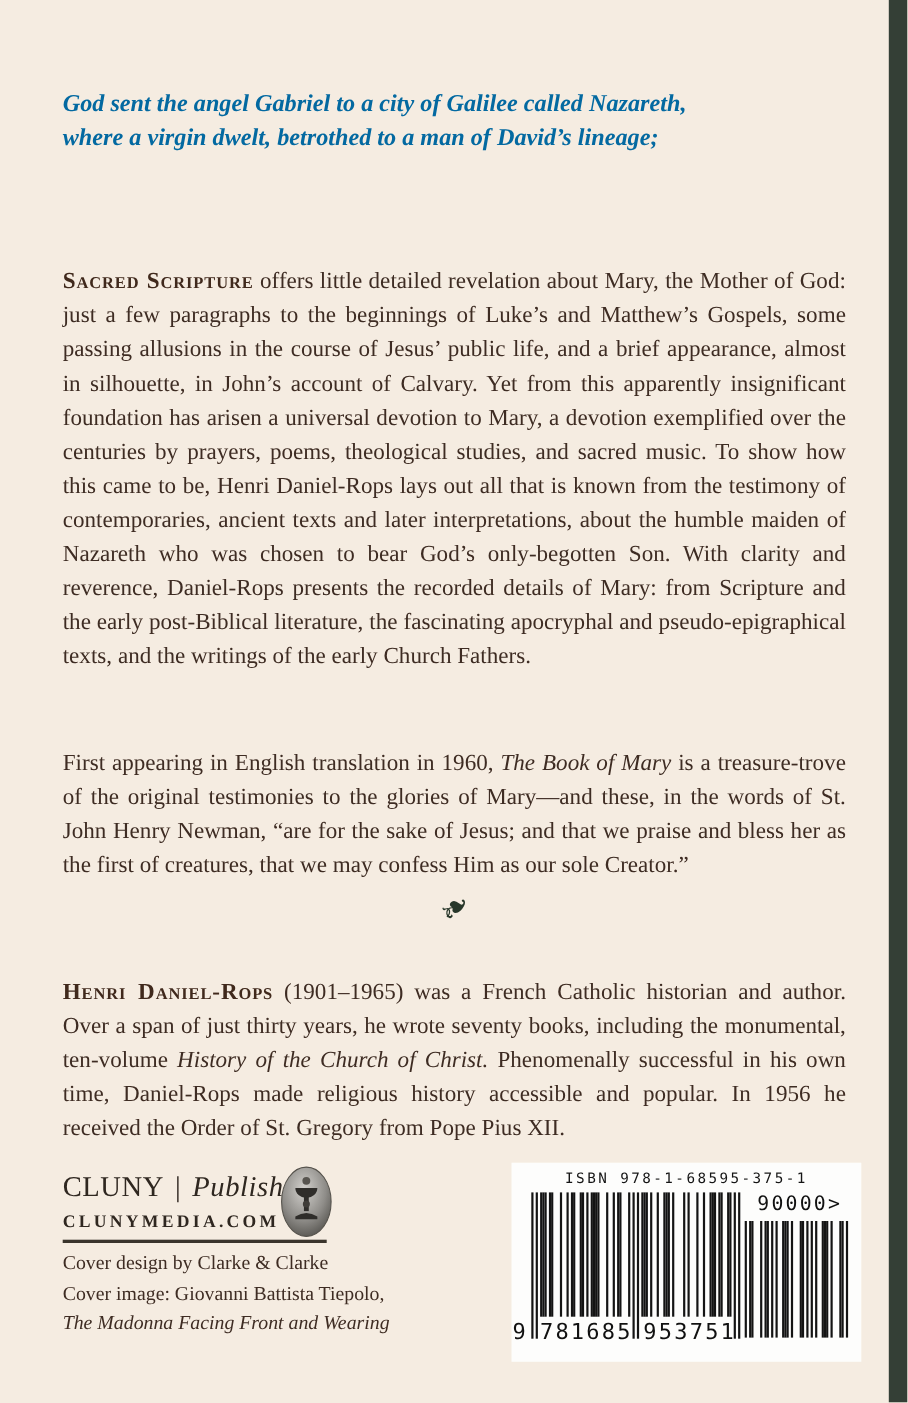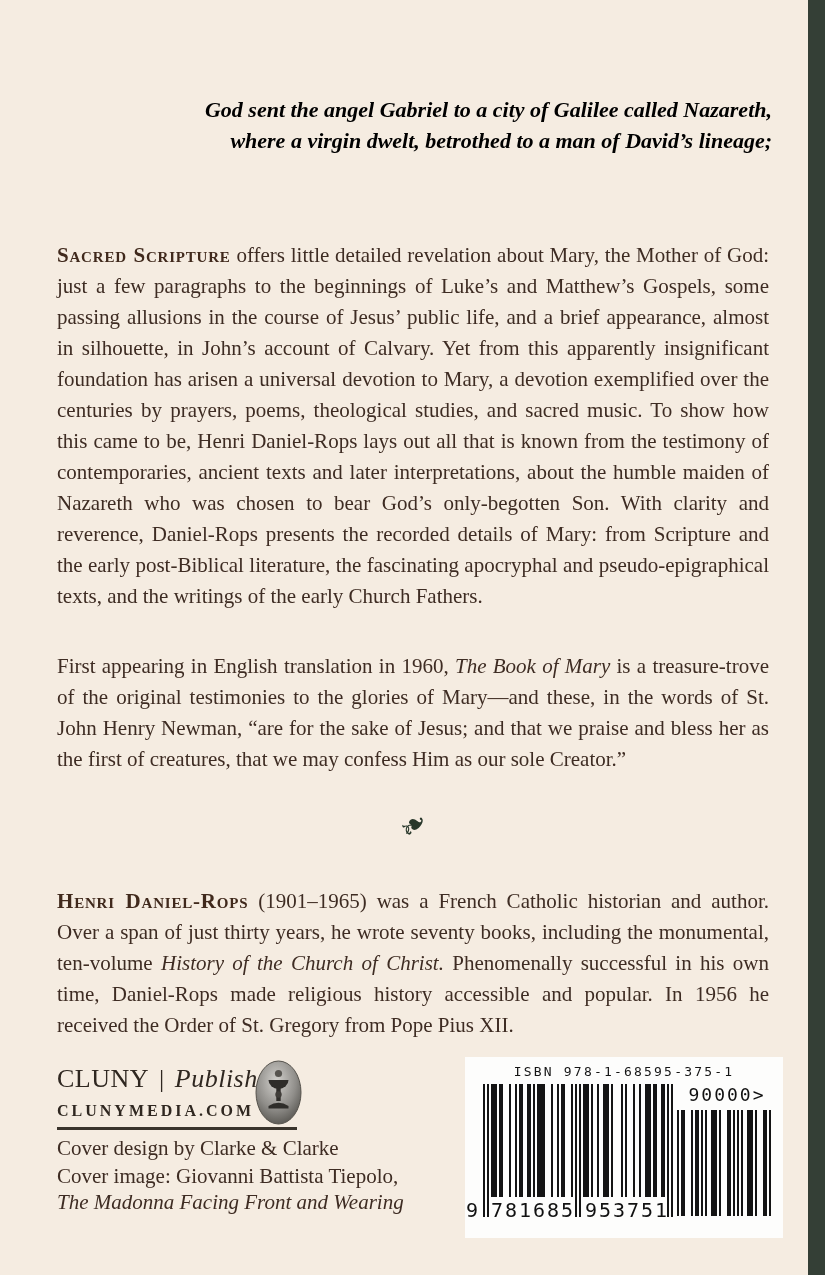--- a/index.html
+++ b/index.html
@@ -8,38 +8,38 @@
     background:#f5ece1;
     font-family:"Liberation Serif", serif;
     position:relative;
     overflow:hidden;
   }
   .cover{position:absolute;inset:0;}
   .spine-band{position:absolute;top:0;right:0;bottom:0;width:17px;background:#343f36;}
 
   
   .epigraph{
-    position:absolute;left:57px;top:94px;width:715px;
-    text-align:right;font-style:italic;font-weight:600;
-    font-size:22px;line-height:31px;color:#000000;
+    position:absolute;left:57px;top:78px;width:715px;
+    text-align:left;font-style:italic;font-weight:600;
+    font-size:22px;line-height:31px;color:#0369a1;
   }
   .epigraph-ref{
     position:absolute;left:57px;top:166px;width:715px;
     text-align:right;font-size:20px;font-weight:600;
     letter-spacing:1.5px;color:#46342a;
   }
 
   
   .body{
     position:absolute;left:57px;width:712px;margin:0;
     font-size:21px;line-height:31px;color:#3e2c23;
     text-align:justify;
   }
   .para1{top:240px;}
-  .para2{top:651px;}
+  .para2{top:678px;}
   .bio{top:886px;}
   .smallcaps{
     font-variant:small-caps;font-weight:600;letter-spacing:0.8px;color:#40291c;
   }
   .body i{font-style:italic;}
 
   
   .fleuron{
     position:absolute;left:57px;top:806px;width:712px;
     text-align:center;color:#28372a;font-size:32px;
@@ -57,21 +57,21 @@
   .pub-site{
     position:absolute;left:57px;top:1102px;
     font-size:16px;font-weight:700;letter-spacing:3px;color:#2f2720;
   }
   .seal{position:absolute;left:255px;top:1060px;}
   .rule{position:absolute;left:57px;top:1127px;width:240px;height:3px;background:#3a342c;}
 
   
   .credit{
     position:absolute;left:57px;width:380px;margin:0;
-    font-size:21px;color:#3e2c23;line-height:24px;
+    font-size:18px;color:#3e2c23;line-height:24px;
   }
   .credit1{top:1136px;}
   .credit2{top:1164px;}
   .credit3{top:1190px;font-style:italic;}
   .credit4{top:1216px;}
   .credit4 .it{font-style:italic;}
 
   
   .barcode-box{
     position:absolute;left:465px;top:1057px;width:318px;height:181px;

